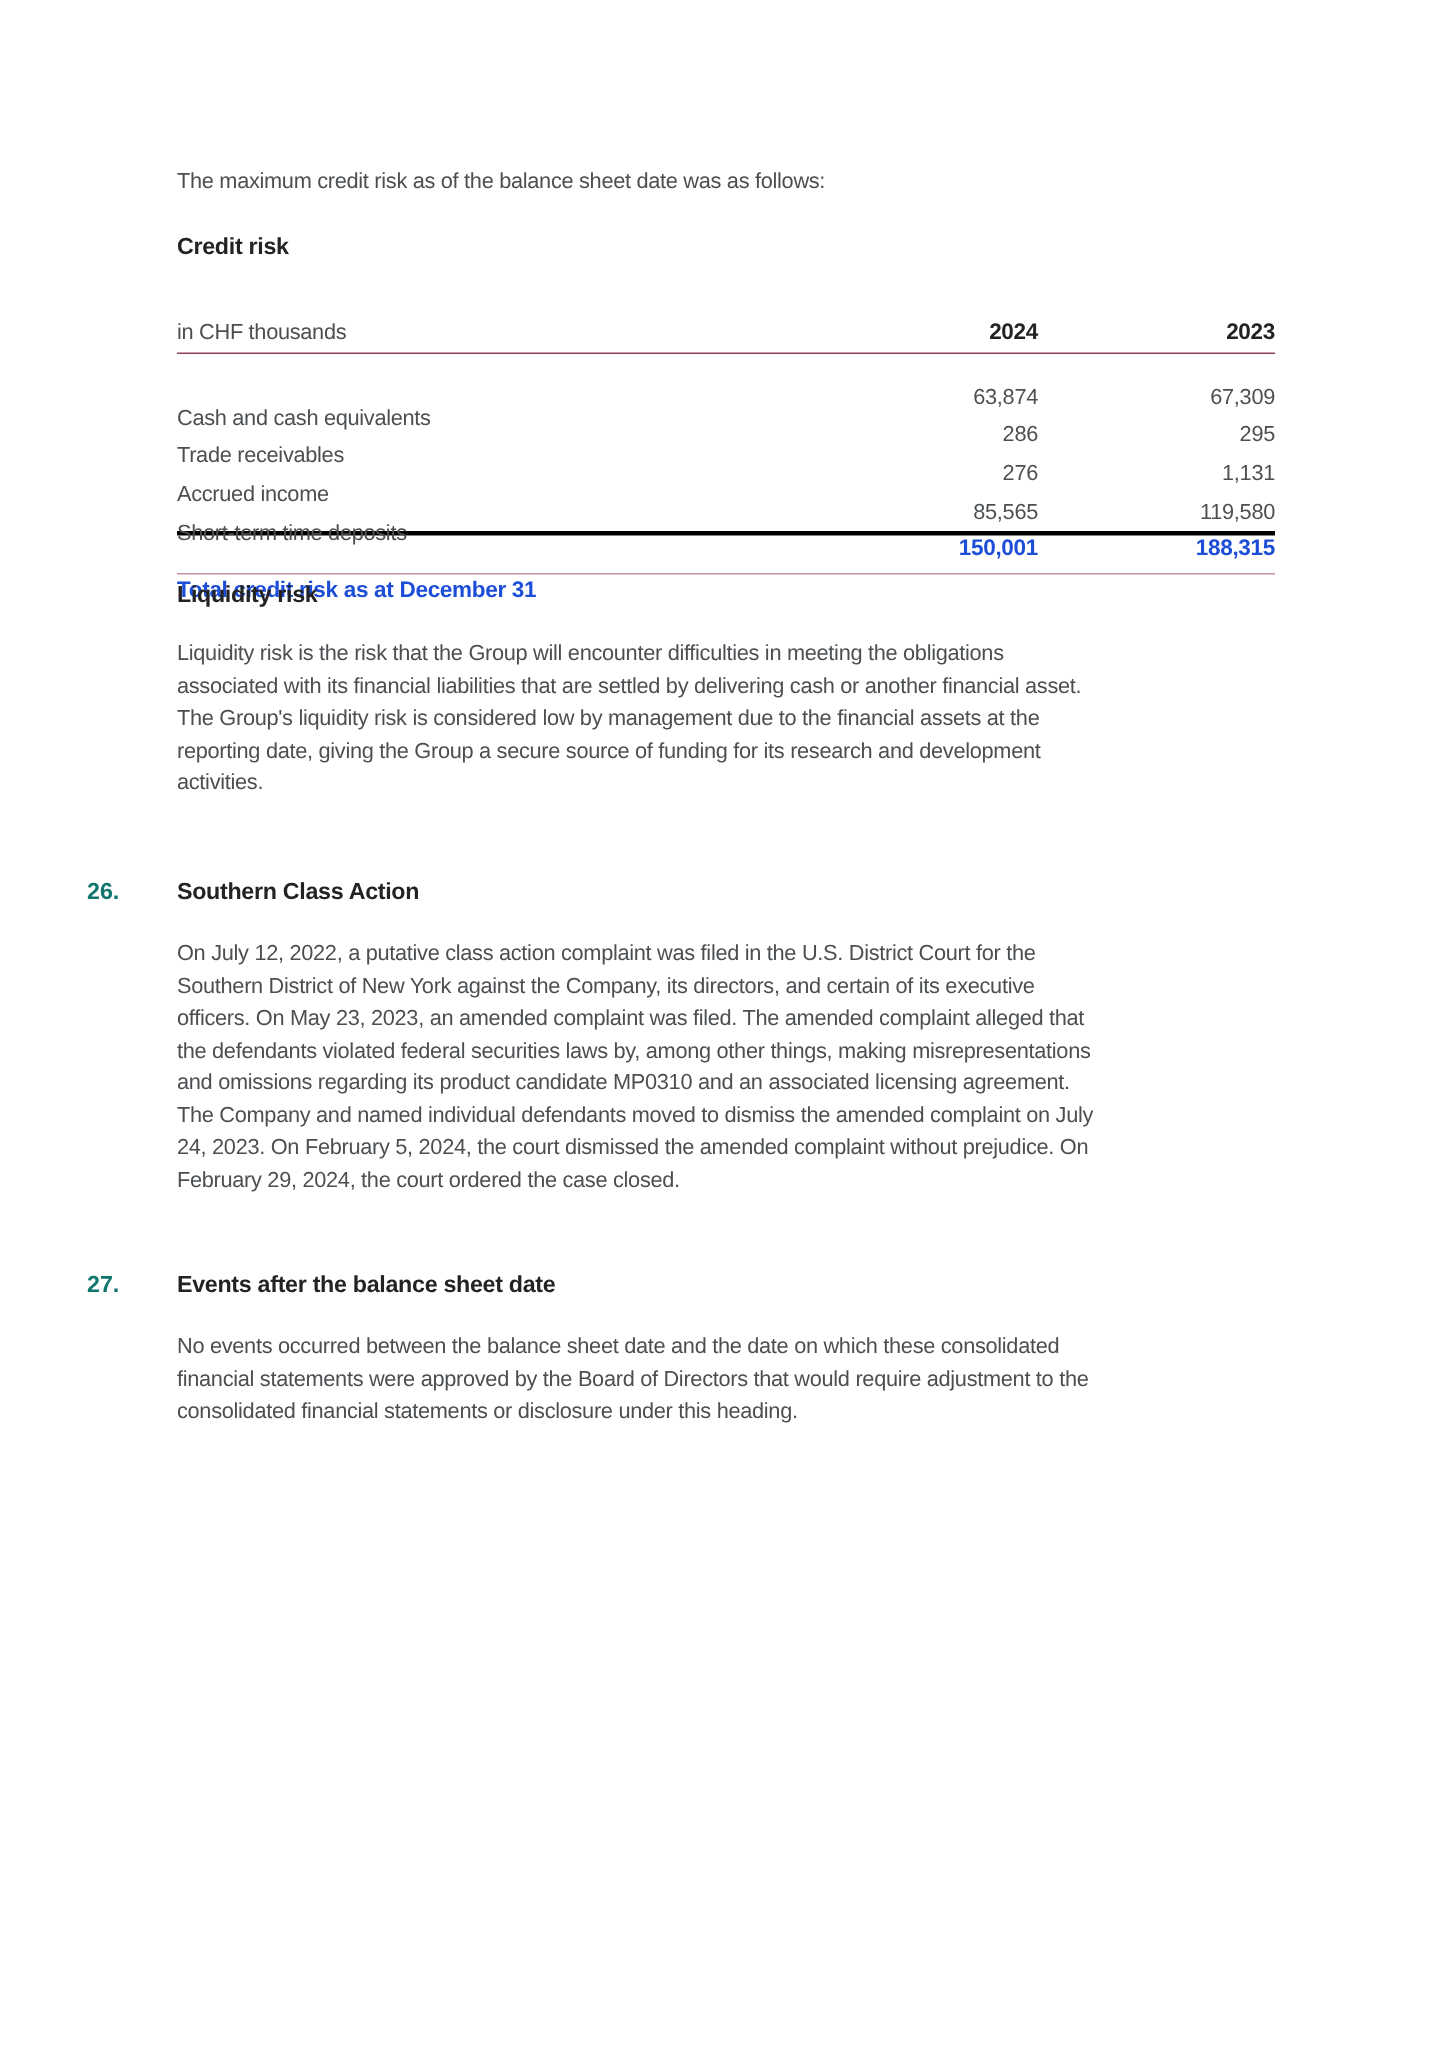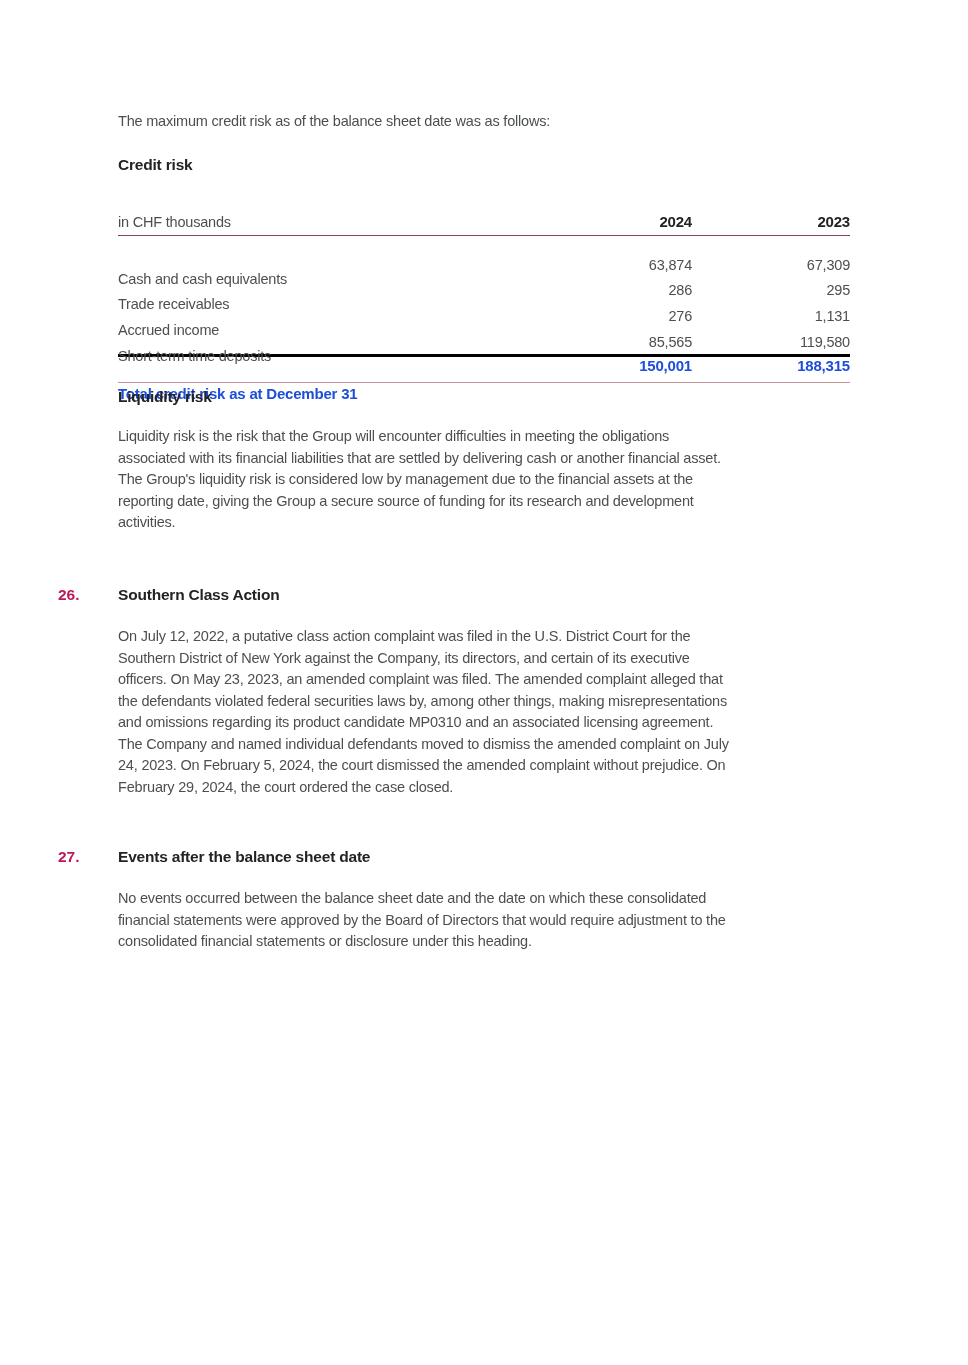--- a/index.html
+++ b/index.html
@@ -24,21 +24,21 @@
   .heading {
     font-size: 15.5px;
     font-weight: bold;
     letter-spacing: -0.2px;
     color: #232323;
     margin: 0;
   }
   .sec-num {
     font-size: 15.5px;
     font-weight: bold;
-    color: #be185d;
+    color: #0f766e;
   }
   
   .t-row { display: flex; width: 732px; align-items: baseline; }
   .t-label { flex: 1; text-align: left; margin-top: 28px; }
   .t-n1 { width: 132px; text-align: right; }
   .t-n2 { width: 138px; text-align: right; padding-left: 20px; }
   .t-head {
     padding-bottom: 5px;
     border-bottom: 1.5px solid #8e4355;
     font-size: 14.5px;

